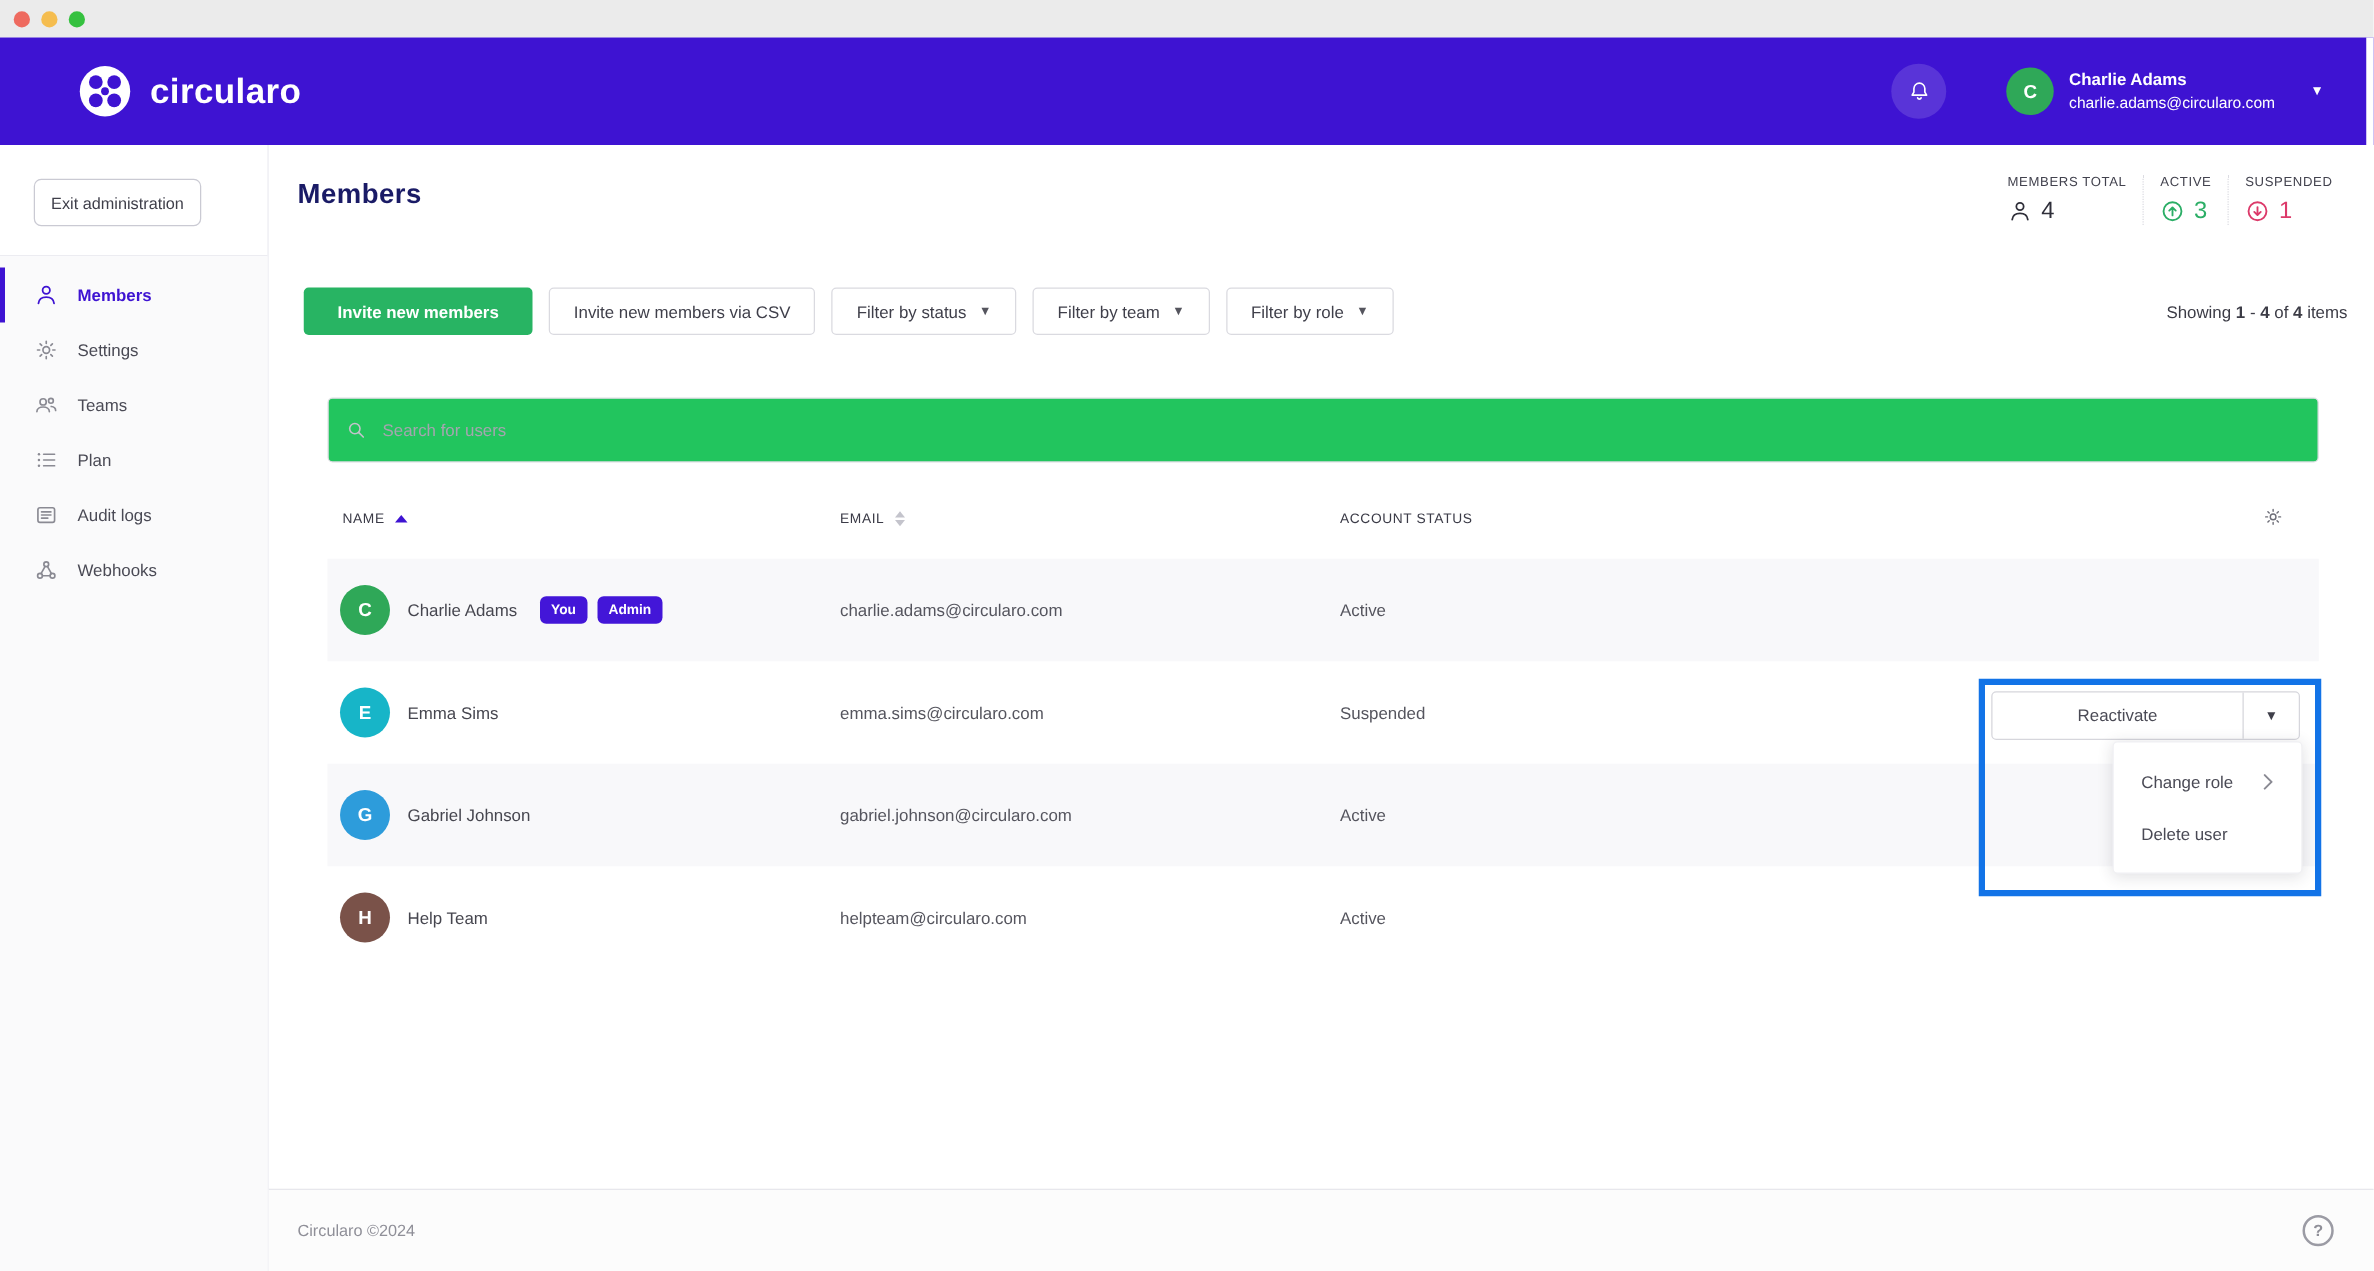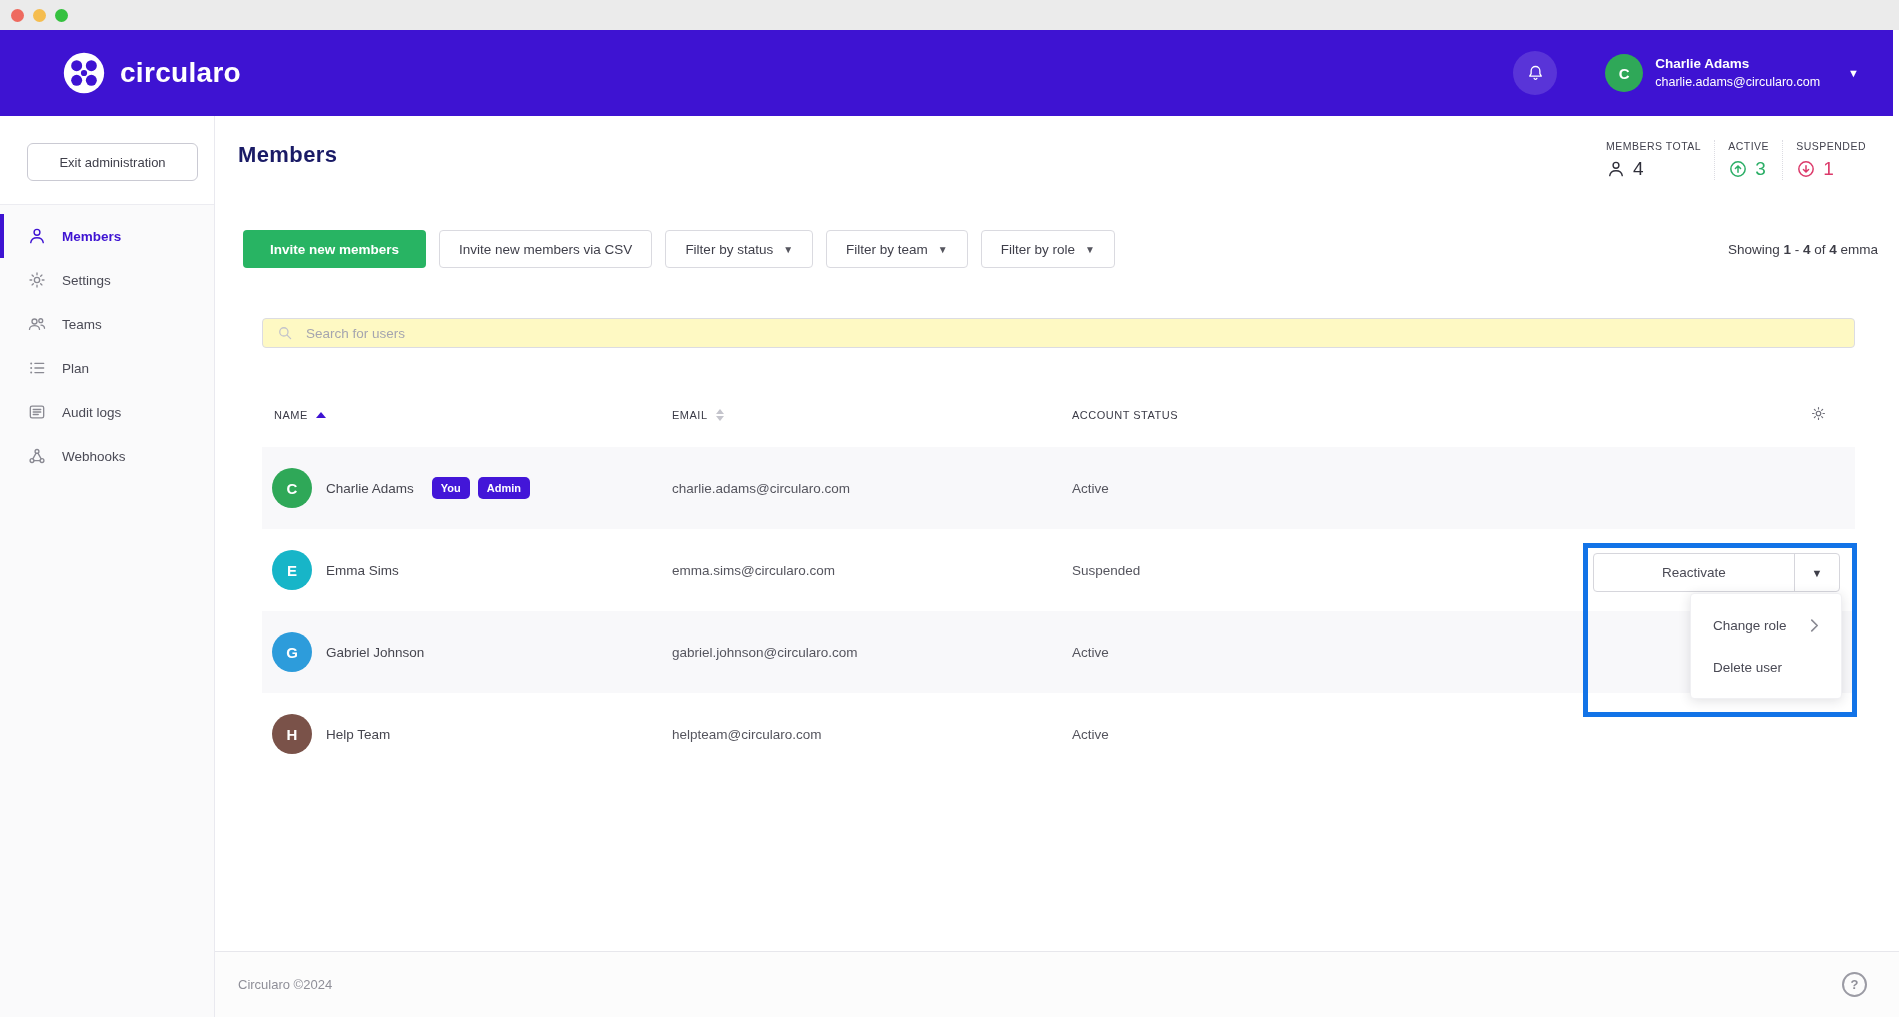--- a/index.html
+++ b/index.html
@@ -28,21 +28,21 @@
   .user-email { font-size:12.5px; }
   .user-caret { color:#fff; font-size:11px; margin-left:16px; }
   .edge-strip { position:absolute; right:0; top:0; width:6px; height:86px; background:#fff; }
 
   
   .shell { display:flex; height:901px; }
 
   
   .sidebar { width:215px; border-right:1px solid #E9E9EF; display:flex; flex-direction:column; background:#fff; }
   .exit-wrap { padding:27px 0 23px 27px; border-bottom:1px solid #ECECF1; }
-  .exit-btn { width:171px; height:38px; border:1px solid #CACAD3; border-radius:6px; background:#fff;
+  .exit-btn { width:134px; height:38px; border:1px solid #CACAD3; border-radius:6px; background:#fff;
     font-size:13px; color:#3F3F4A; font-family:inherit; cursor:pointer; }
   .menu { flex:1; background:#FAFAFB; padding-top:9px; }
   .menu-item { height:44px; display:flex; align-items:center; padding-left:27px; gap:15px; font-size:13.5px; color:#4A4A55; position:relative; cursor:pointer; }
   .mi-icon { color:#8A8A93; display:flex; width:20px; justify-content:center; }
   .menu-item.active { color:#3E13D2; font-weight:bold; }
   .menu-item.active .mi-icon { color:#3E13D2; }
   .menu-item.active::before { content:""; position:absolute; left:0; top:0; bottom:0; width:4px; background:#3E13D2; }
 
   
   .main { flex:1; position:relative; background:#fff; }
@@ -57,22 +57,22 @@
 
   .toolbar { position:absolute; left:28px; right:21px; top:114px; display:flex; align-items:center; gap:13px; }
   .btn { height:38px; border-radius:4px; font-size:13.5px; display:inline-flex; align-items:center; justify-content:center; font-family:inherit; cursor:pointer; }
   .btn-green { background:#28B463; color:#fff; font-weight:bold; padding:0 27px; border:none; }
   .btn-outline { background:#fff; border:1px solid #DADAE0; color:#3F3F4A; padding:0 19px; }
   .btn-filter { gap:10px; }
   .caret { font-size:10px; color:#55555E; }
   .showing { margin-left:auto; font-size:13.5px; color:#3C3C46; }
   .showing b { font-weight:bold; }
 
-  .search-wrap { position:absolute; left:47px; top:202px; width:1593px; height:30px; border:1px solid #DCDCE2; border-radius:4px;
-    display:flex; align-items:center; padding:0 13px; gap:10px; color:#BDBDC6; background:#fef9c3; }
+  .search-wrap { position:absolute; left:47px; top:202px; width:1593px; height:52px; border:1px solid #DCDCE2; border-radius:4px;
+    display:flex; align-items:center; padding:0 13px; gap:10px; color:#BDBDC6; background:#22c55e; }
   .search-input { border:none; outline:none; flex:1; font-size:13.5px; color:#46464f; font-family:inherit; background:transparent; }
   .search-input::placeholder { color:#A5A5AF; }
 
   .table { position:absolute; left:47px; top:279px; width:1593px; }
   .thead { height:52px; position:relative; font-size:11px; color:#3B3B47; letter-spacing:.5px; }
   .th { position:absolute; top:14px; display:flex; align-items:center; gap:8px; cursor:pointer; }
   .th-name { left:12px; } .th-email { left:410px; } .th-status { left:810px; cursor:default; }
   .th-gear { position:absolute; right:28px; top:10px; color:#6E6E78; cursor:pointer; }
   .tri-up { width:0; height:0; border-left:5px solid transparent; border-right:5px solid transparent; border-bottom:6px solid #3E13D2; }
   .sorter { display:flex; flex-direction:column; gap:2px; }
@@ -278,21 +278,21 @@
         <span class="caret">▼</span>
       </button>
       <button class="btn btn-outline btn-filter">
         <span>Filter by team</span>
         <span class="caret">▼</span>
       </button>
       <button class="btn btn-outline btn-filter">
         <span>Filter by role</span>
         <span class="caret">▼</span>
       </button>
-      <span class="showing"><span>Showing </span><b>1</b><span> - </span><b>4</b><span> of </span><b>4</b><span> emma</span></span>
+      <span class="showing"><span>Showing </span><b>1</b><span> - </span><b>4</b><span> of </span><b>4</b><span> items</span></span>
     </div>
 
     <div class="search-wrap">
       <span style="display:flex">
         <svg width="18" height="18" viewBox="0 0 24 24" fill="none" stroke="#C3C3CB" stroke-width="1.7" stroke-linecap="round">
           <circle cx="10.5" cy="10.5" r="5.5"></circle>
             <path d="M14.8 14.8L19.5 19.5"></path>
         </svg>
       </span>
       <input class="search-input" type="text" placeholder="Search for users" style="">

